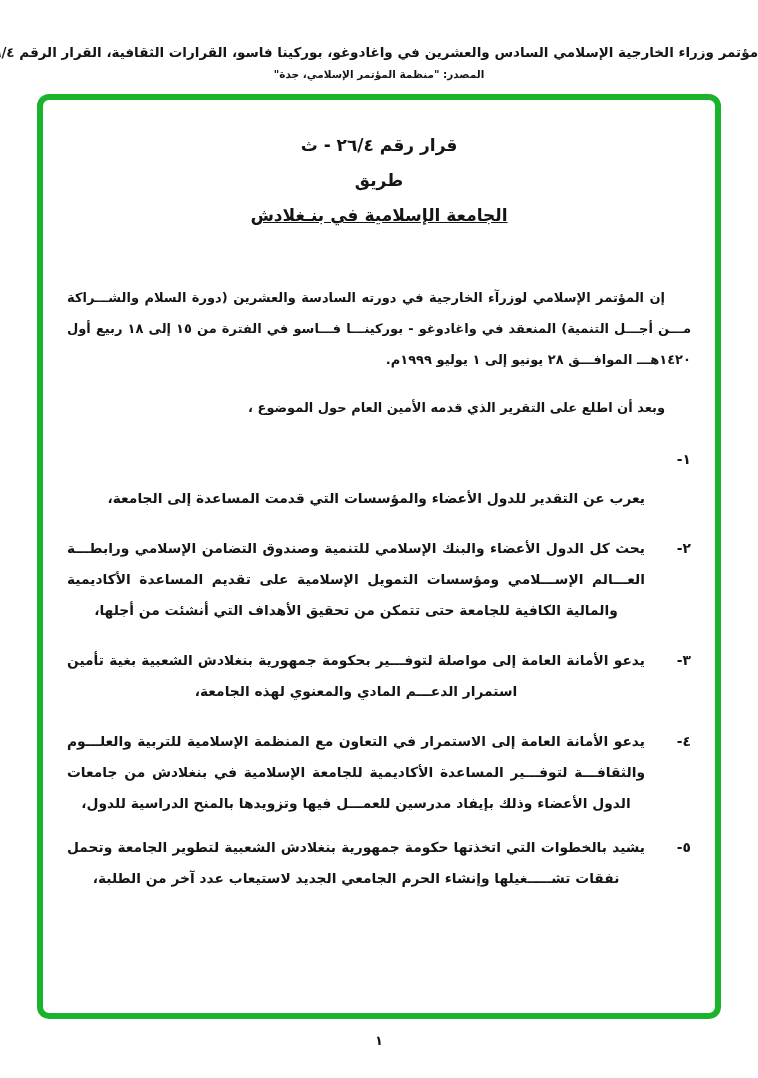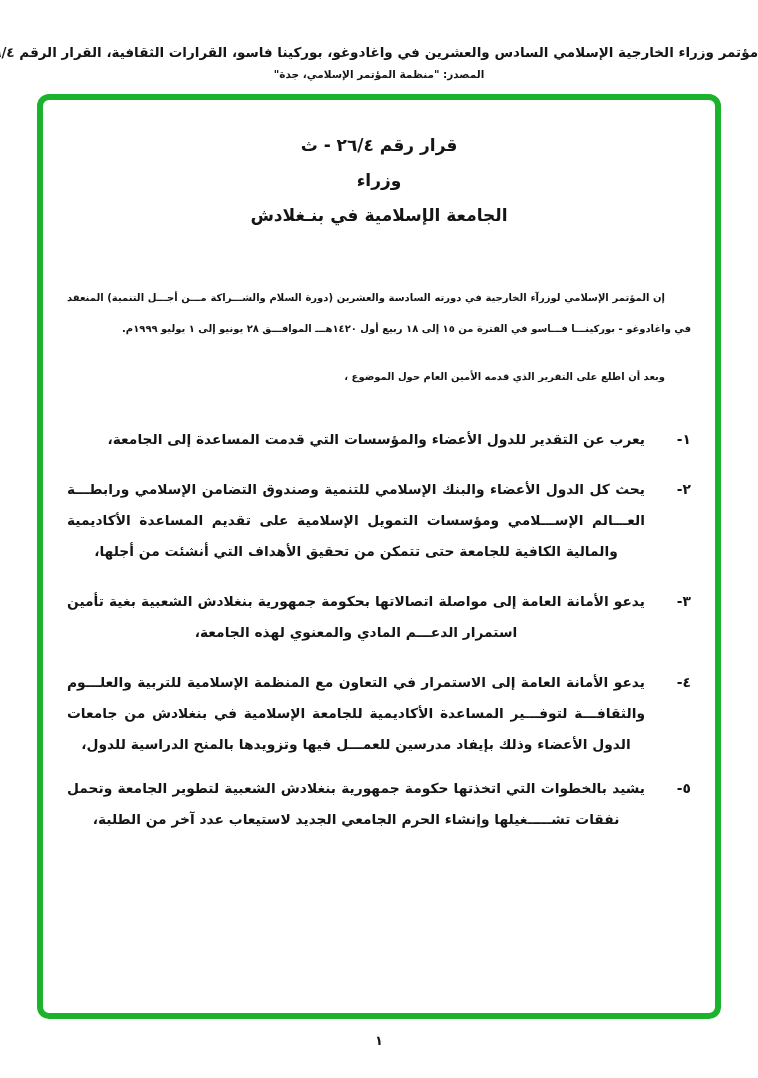--- a/index.html
+++ b/index.html
@@ -19,64 +19,64 @@
   .frame{
     margin:14px auto 0;width:684px;height:925px;box-sizing:border-box;
     border:6px solid #0f172a;border-radius:12px;
     padding:34px 24px 0 24px;
   }
   .titleblock{text-align:center;font-weight:700;margin-bottom:56px;}
   .titleblock .t{
     font-size:17px;line-height:22px;margin-bottom:13px;
     letter-spacing:0.2px;
   }
-  .titleblock .t:last-child{margin-bottom:0;}
+  .titleblock .t:last-child{margin-bottom:0;text-decoration:underline;}
   .para{
-    font-size:10px;font-weight:700;line-height:31px;
+    font-size:13px;font-weight:700;line-height:31px;
     text-align:justify;text-align-last:right;text-indent:26px;
     margin:0 0 17px 0;
   }
   .items{margin:0;}
   .item{display:flex;margin-bottom:19px;font-size:13.8px;font-weight:700;line-height:31px;}
   .item .num{flex:0 0 46px;white-space:nowrap;}
   .item .txt{flex:1;text-align:justify;text-align-last:center;}
-  .item.first .txt{text-align-last:right;}
+  .item.first .txt{text-align-last:right;margin-top:39px;}
   .pagenum{text-align:center;font-size:13px;font-weight:700;margin-top:14px;}
 </style>
 </head>
 <body>
 
 <div class="page">
 
   <div class="hdr1">مؤتمر وزراء الخارجية الإسلامي السادس والعشرين في واغادوغو، بوركينا فاسو، القرارات الثقافية، القرار الرقم ٢٦/٤-ث</div>
   <div class="hdr2">المصدر:  "منظمة المؤتمر الإسلامي، جدة"</div>
 
   <div class="frame" style="border-color: rgb(27, 179, 43);">
 
     <div class="titleblock">
       <div class="t">قرار رقم ٢٦/٤ - ث</div>
-      <div class="t">وزراء</div>
+      <div class="t">طريق</div>
       <div class="t">الجامعة الإسلامية في بنـغلادش</div>
     </div>
 
     <p class="para">إن المؤتمر الإسلامي لوزرآء الخارجية في دورته السادسة والعشرين (دورة السلام والشـــراكة مـــن أجـــل التنمية) المنعقد في واغادوغو - بوركينـــا فـــاسو في الفترة من ١٥ إلى ١٨ ربيع أول ١٤٢٠هـــ الموافـــق ٢٨ يونيو إلى ١ يوليو ١٩٩٩م.</p>
-    <p class="para" style="margin-bottom:32px;">وبعد أن اطلع على التقرير الذي قدمه الأمين العام حول الموضوع ،</p>
+    <p class="para" style="margin-bottom:21px;">وبعد أن اطلع على التقرير الذي قدمه الأمين العام حول الموضوع ،</p>
 
     <div class="items">
       <div class="item first">
         <div class="num">١-</div>
         <div class="txt">يعرب عن التقدير للدول الأعضاء والمؤسسات التي قدمت المساعدة إلى الجامعة،</div>
       </div>
       <div class="item">
         <div class="num">٢-</div>
         <div class="txt">يحث كل الدول الأعضاء والبنك الإسلامي للتنمية وصندوق التضامن الإسلامي ورابطـــة العـــالم الإســـلامي ومؤسسات التمويل الإسلامية على تقديم المساعدة الأكاديمية والمالية الكافية للجامعة حتى تتمكن من تحقيق الأهداف التي أنشئت من أجلها،</div>
       </div>
       <div class="item">
         <div class="num">٣-</div>
-        <div class="txt">يدعو الأمانة العامة إلى مواصلة اتصالاتها بحكومة جمهورية بنغلادش الشعبية بغية تأمين استمرار الدعـــم المادي والمعنوي لهذه الجامعة،</div>
+        <div class="txt">يدعو الأمانة العامة إلى مواصلة لتوفـــير بحكومة جمهورية بنغلادش الشعبية بغية تأمين استمرار الدعـــم المادي والمعنوي لهذه الجامعة،</div>
       </div>
       <div class="item" style="margin-bottom:13px;">
         <div class="num">٤-</div>
         <div class="txt">يدعو  الأمانة العامة إلى الاستمرار في التعاون مع المنظمة الإسلامية للتربية والعلـــوم والثقافـــة لتوفـــير المساعدة الأكاديمية للجامعة الإسلامية في بنغلادش من جامعات الدول الأعضاء وذلك بإيفاد مدرسين للعمـــل فيها وتزويدها بالمنح الدراسية للدول،</div>
       </div>
       <div class="item">
         <div class="num">٥-</div>
         <div class="txt">يشيد  بالخطوات التي اتخذتها حكومة جمهورية بنغلادش الشعبية لتطوير الجامعة وتحمل نفقات تشـــــغيلها وإنشاء الحرم الجامعي الجديد لاستيعاب عدد آخر من الطلبة،</div>
       </div>
     </div>

